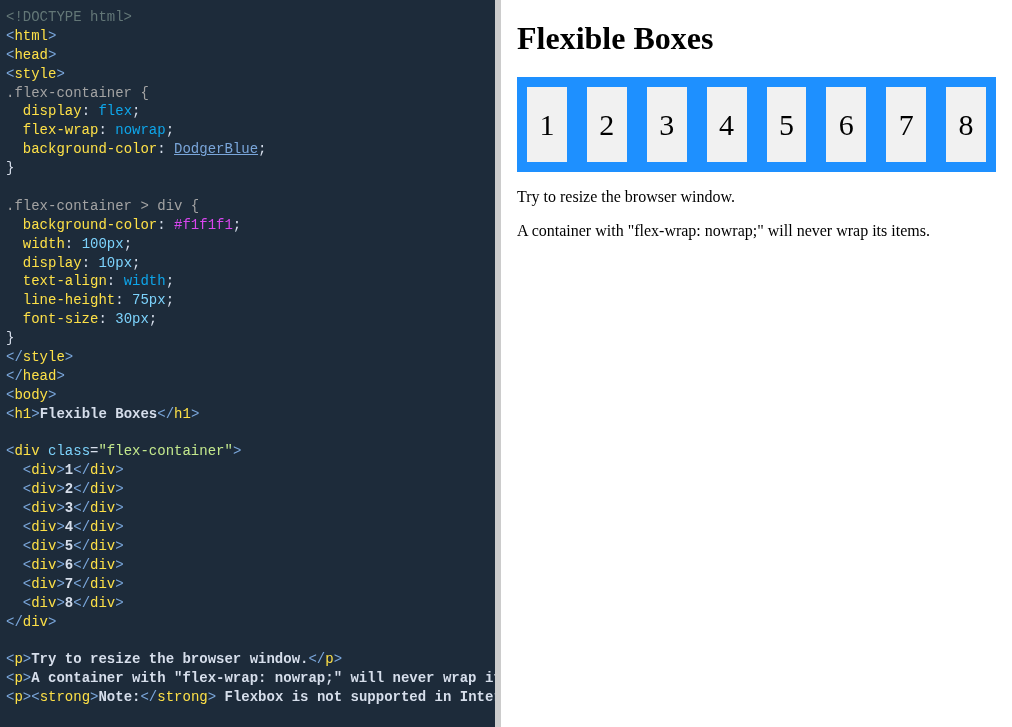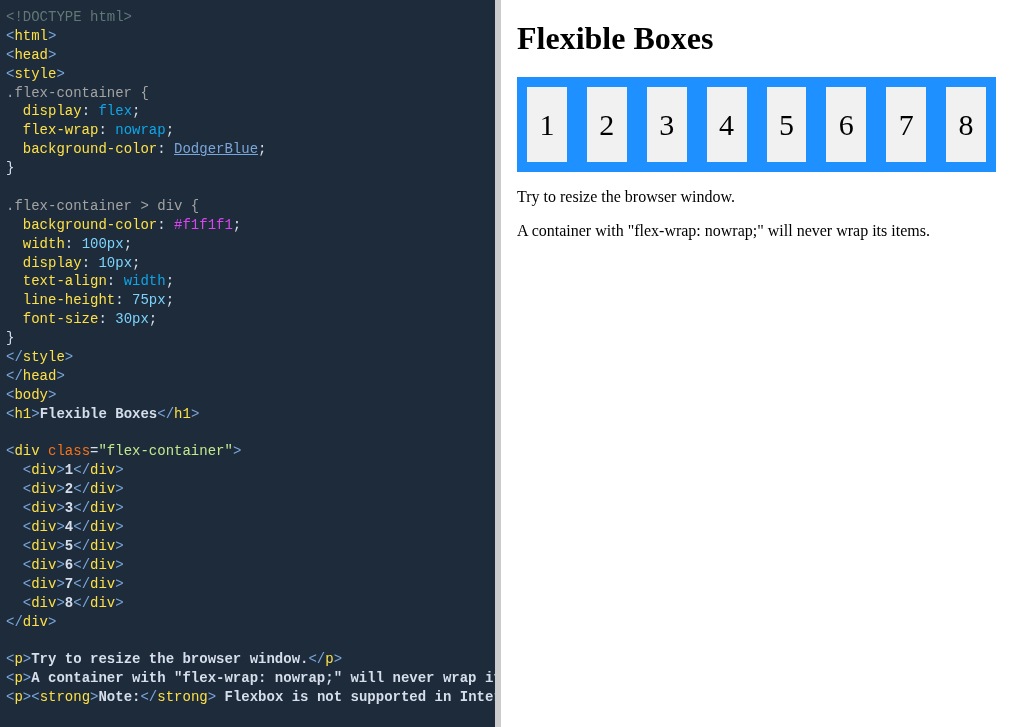--- a/index.html
+++ b/index.html
@@ -66,21 +66,21 @@
   
   .c-gray   { color: #637777; margin-top: 21px; }
   .c-angle  { color: #7aa6da; }   
   .c-tag    { color: #fde047; }   
   .c-punc   { color: #d6deeb; }   
   .c-sel    { color: #a3a3a3; }   
   .c-val    { color: #7dd3fc; }   
   .c-kw     { color: #0ea5e9; }   
   .c-hex    { color: #d946ef; text-align: right; }
   .c-str    { color: #c3e88d; }   
-  .c-attr   { color: #f97316; }   
+  .c-attr   { color: #7dd3fc; }   
   .c-text   { color: #d6deeb; font-weight: bold; }
   .c-named  { color: #7aa6da; text-decoration: underline; }   
   .code-area { font-family: Consolas, "Courier New", monospace; }
 </style>
 </head>
 <body>
 
 <div class="split">
 
   <div class="pane-left code-area"><span class="c-gray">&lt;!DOCTYPE html&gt;</span>

